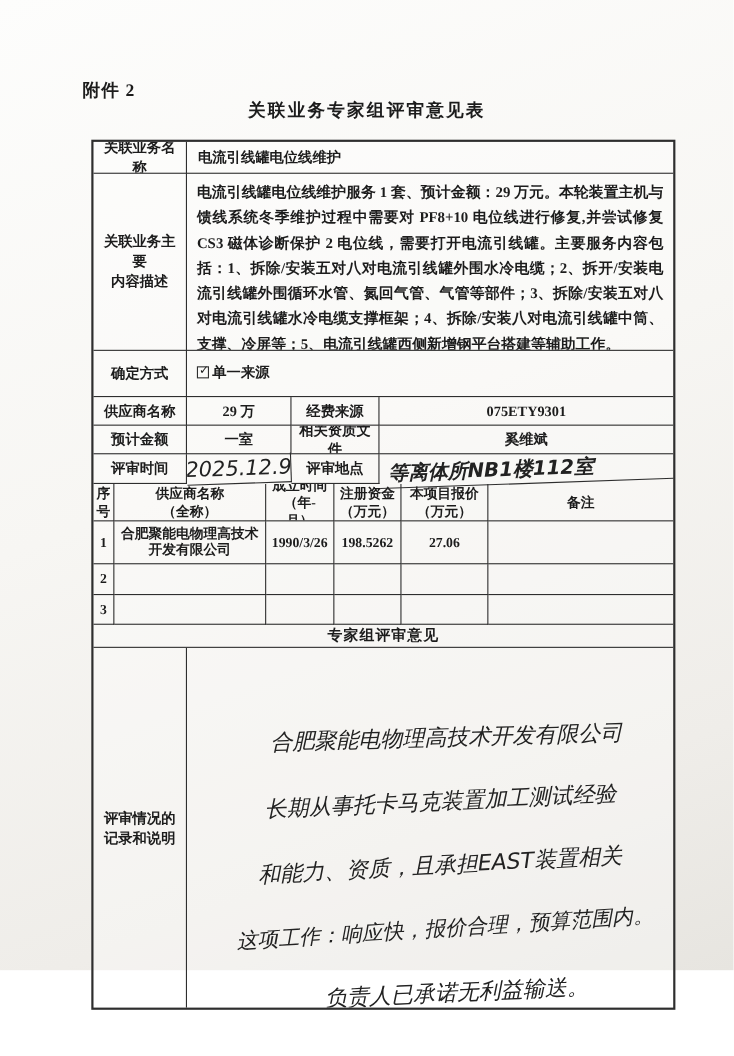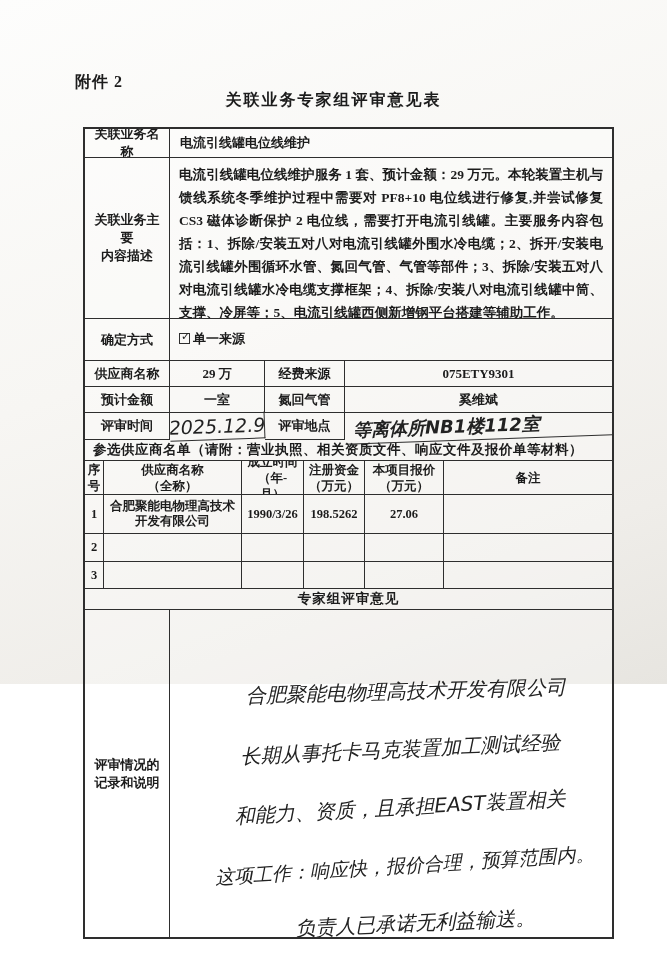--- a/index.html
+++ b/index.html
@@ -4,21 +4,21 @@
 <style>
   html,body{margin:0;padding:0;}
   body{
     width:667px;height:960px;
     font-family:"Liberation Serif","DejaVu Serif",serif;
     color:#1c1c1c;
     background:#ffffff;
     overflow:hidden;
   }
   .page{
-    position:relative;width:667px;height:684px;
+    position:relative;width:667px;height:882px;
     background:linear-gradient(160deg,#fdfdfc 0%,#f7f6f3 45%,#efede9 80%,#e7e5e0 100%);
   }
   .attachment{
     position:absolute;left:75px;top:72px;
     font-size:16px;font-weight:700;letter-spacing:1px;
   }
   .doc-title{
     position:absolute;left:0;top:90px;width:100%;
     text-align:center;font-size:16px;font-weight:700;letter-spacing:2px;
   }
@@ -114,30 +114,29 @@
     </div>
 
     <div class="grid" style="grid-template-columns:85px 95px 80px 1fr;grid-template-rows:26px 26px 27px;">
       <div class="cell lbl">供应商名称</div>
       <div class="cell" style="font-weight:700;">29 万</div>
       <div class="cell lbl">经费来源</div>
       <div class="cell lastcol" style="font-weight:700;">075ETY9301</div>
 
       <div class="cell lbl">预计金额</div>
       <div class="cell" style="font-weight:700;">一室</div>
-      <div class="cell lbl">氮回气管</div>
+      <div class="cell lbl">相关资质文件</div>
       <div class="cell lastcol" style="font-weight:700;">奚维斌</div>
 
       <div class="cell lbl">评审时间</div>
       <div class="cell handwriting hw-date">2025.12.9</div>
       <div class="cell lbl">评审地点</div>
       <div class="cell lastcol handwriting hw-place" style="justify-content:flex-start;padding-left:8px;">等离体所NB1楼112室</div>
     </div>
 
-    <div class="band left" style="height:21px;">参选供应商名单（请附：营业执照、相关资质文件、响应文件及报价单等材料）</div>
 
     <div class="grid" style="grid-template-columns:19px 138px 62px 61px 79px 1fr;grid-template-rows:34px 39px 28px 27px;">
       <div class="cell suphead">序
 号</div>
       <div class="cell suphead">供应商名称
 （全称）</div>
       <div class="cell suphead">成立时间
 （年-月）</div>
       <div class="cell suphead">注册资金
 （万元）</div>

